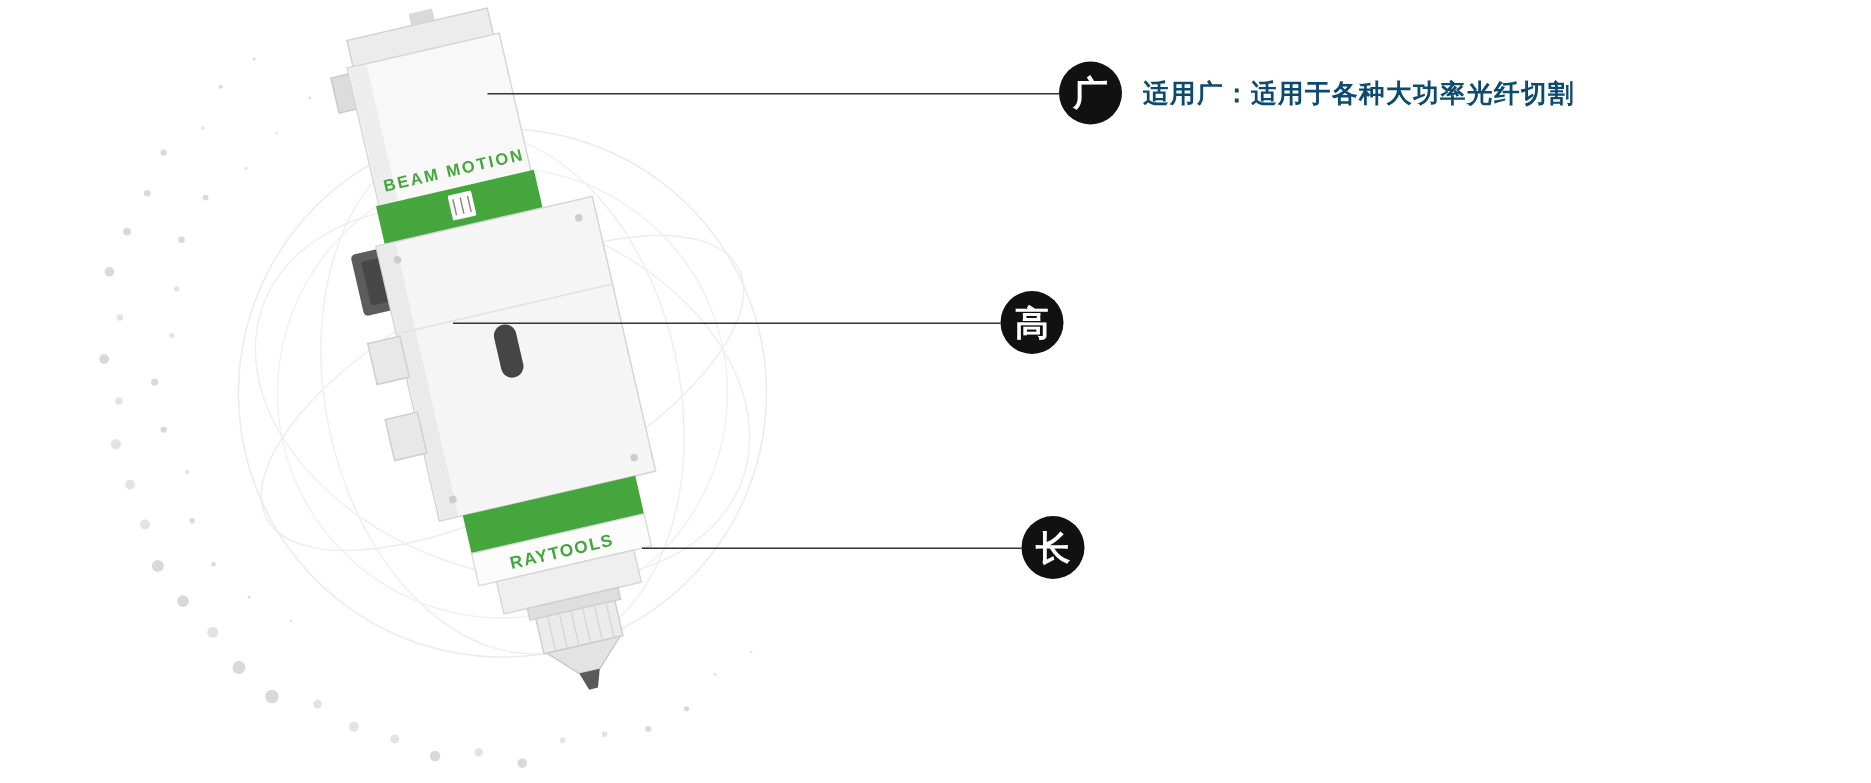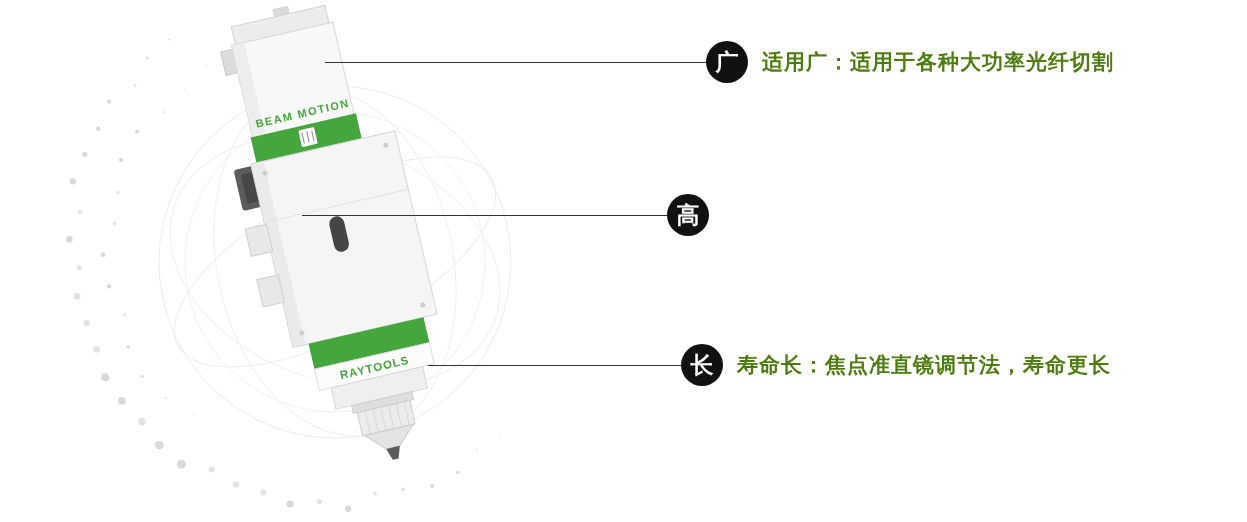--- a/index.html
+++ b/index.html
@@ -18,22 +18,22 @@
 
   .callout { position:absolute; display:flex; align-items:center; transform:translateY(-50%); }
   .callout .line { height:1px; background:var(--line,#333333); flex:0 0 auto; }
   .badge {
     width:42px; height:42px; border-radius:50%;
     background:var(--badge-black,#111111); color:#ffffff;
     display:flex; align-items:center; justify-content:center;
     font-size:23px; font-weight:700; flex:0 0 auto;
   }
   .feature-text {
-    margin-left:14px; font-size:21px; font-weight:600;
-    color:#4d7c0f; letter-spacing:1px; white-space:nowrap;
+    margin-left:14px; font-size:17px; font-weight:600;
+    color:#0c4a6e; letter-spacing:1px; white-space:nowrap;
   }
 </style>
 </head>
 <body>
 
 <div class="stage">
 
   <svg class="art" width="1247" height="522" viewBox="0 0 1247 522">
 
     <g>
@@ -162,16 +162,15 @@
   </div>
 
   <div class="callout" style="left:302px; top:215px">
     <div class="line" style="width:365px"></div>
     <div class="badge">高</div>
   </div>
 
   <div class="callout" style="left:428px; top:365px">
     <div class="line" style="width:253px"></div>
     <div class="badge">长</div>
-    <div class="feature-text">寿命长：焦点准直镜调节法，寿命更长</div>
   </div>
 
 </div>
 
 </body></html>

